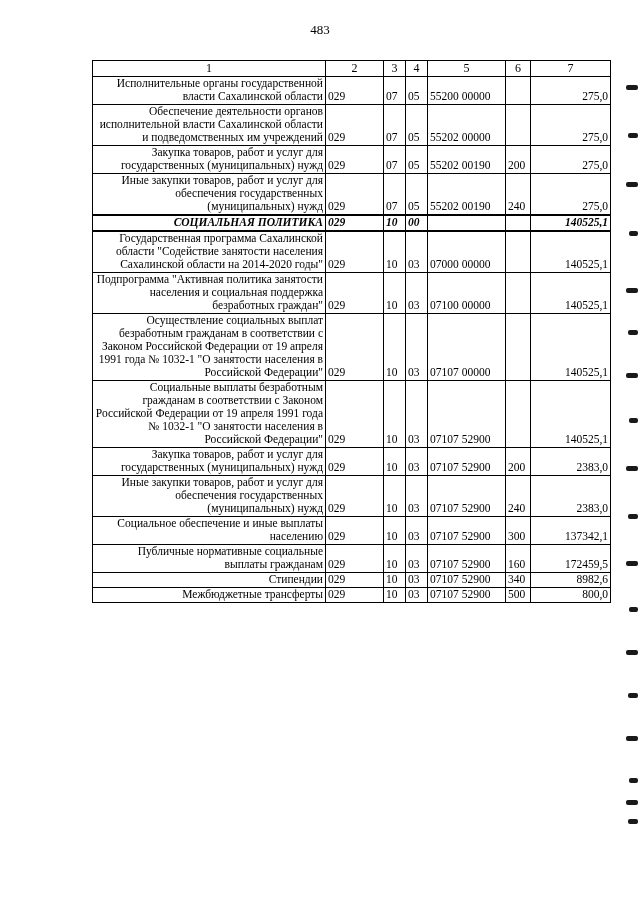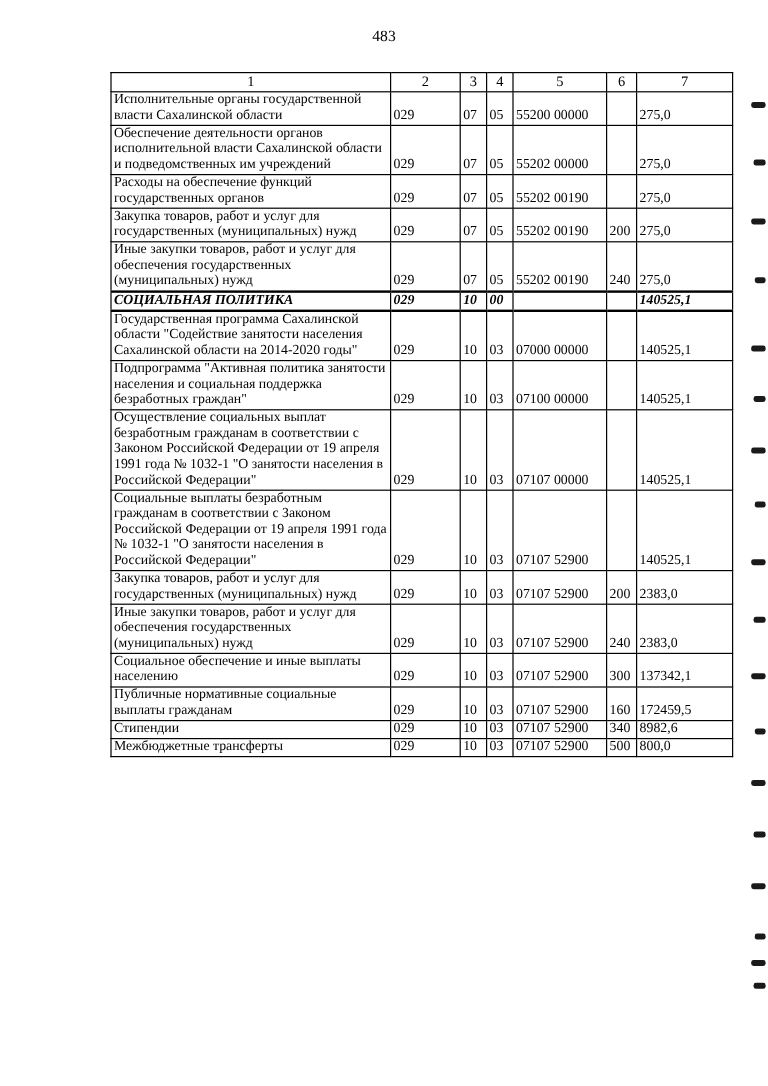--- a/index.html
+++ b/index.html
@@ -34,23 +34,23 @@
     word-wrap:break-word;
   }
   table.budget th {
     font-weight:normal;
     text-align:center;
     vertical-align:middle;
     font-size:12px;
     height:15px;
     padding:0;
   }
-  td.col1 { padding-left:3px; text-align:left;margin-left:24px; }
+  td.col1 { padding-left:3px; text-align:right;margin-left:24px; }
   td.col2, td.col3, td.col4, td.col5, td.col6 { text-align:left; padding-left:3px; }
-  td.col7 { text-align:left; padding-right:3px; }
+  td.col7 { text-align:right; padding-right:3px; }
   tr.bold td { font-weight:bold; }
   tr.bold td { border-top-width:2px; border-bottom-width:2px;font-style:italic; }
   
   .artifact {
     position:absolute;
     right:2px;
     height:5px;
     background:#1a1a1a;
     border-radius:2px;
   }
@@ -94,29 +94,20 @@
       <tr>
         <td class="col1">Обеспечение деятельности органов исполнительной власти Сахалинской области и подведомственных им учреждений</td>
         <td class="col2">029</td>
         <td class="col3">07</td>
         <td class="col4">05</td>
         <td class="col5">55202 00000</td>
         <td class="col6"></td>
         <td class="col7">275,0</td>
       </tr>
       <tr>
-        <td class="col1">Расходы на обеспечение функций государственных органов</td>
-        <td class="col2">029</td>
-        <td class="col3">07</td>
-        <td class="col4">05</td>
-        <td class="col5">55202 00190</td>
-        <td class="col6"></td>
-        <td class="col7">275,0</td>
-      </tr>
-      <tr>
         <td class="col1">Закупка товаров, работ и услуг для государственных (муниципальных) нужд</td>
         <td class="col2">029</td>
         <td class="col3">07</td>
         <td class="col4">05</td>
         <td class="col5">55202 00190</td>
         <td class="col6">200</td>
         <td class="col7">275,0</td>
       </tr>
       <tr>
         <td class="col1">Иные закупки товаров, работ и услуг для обеспечения государственных (муниципальных) нужд</td>

